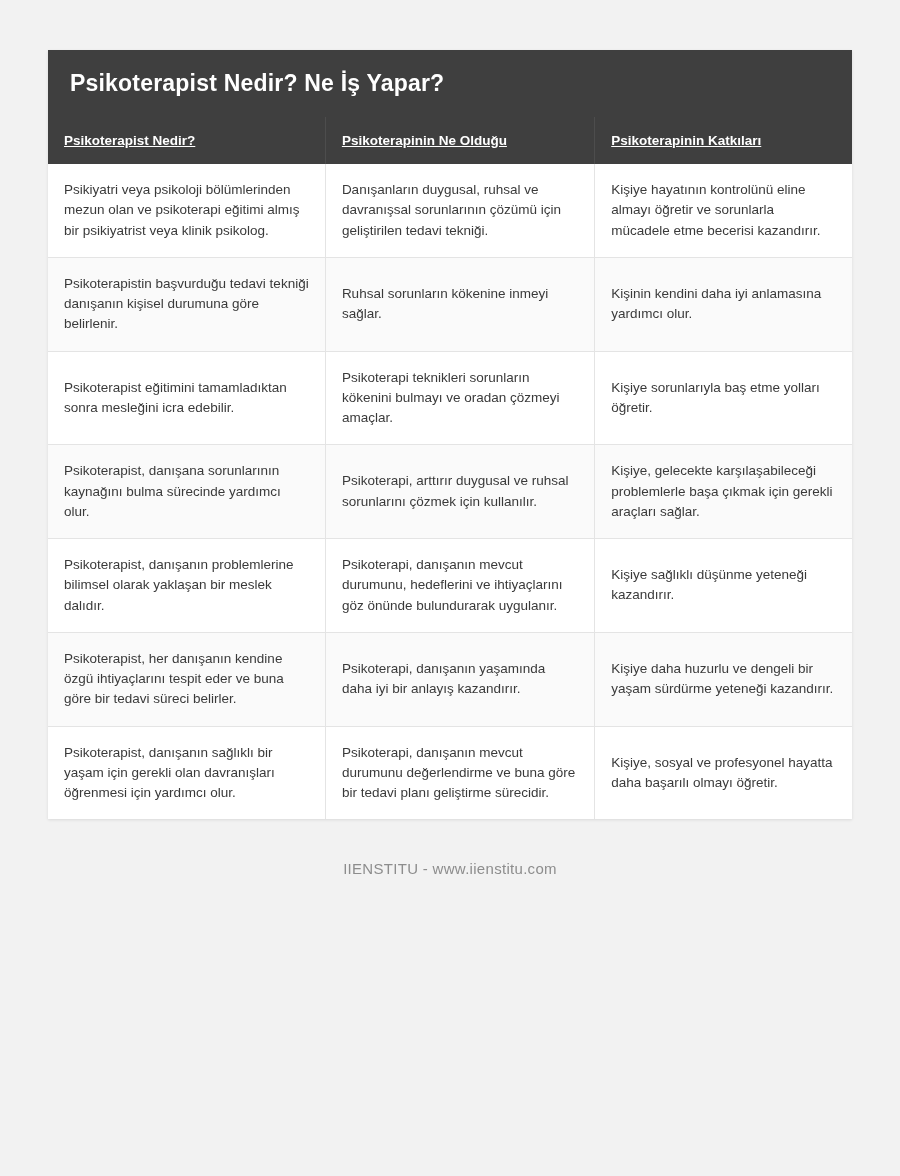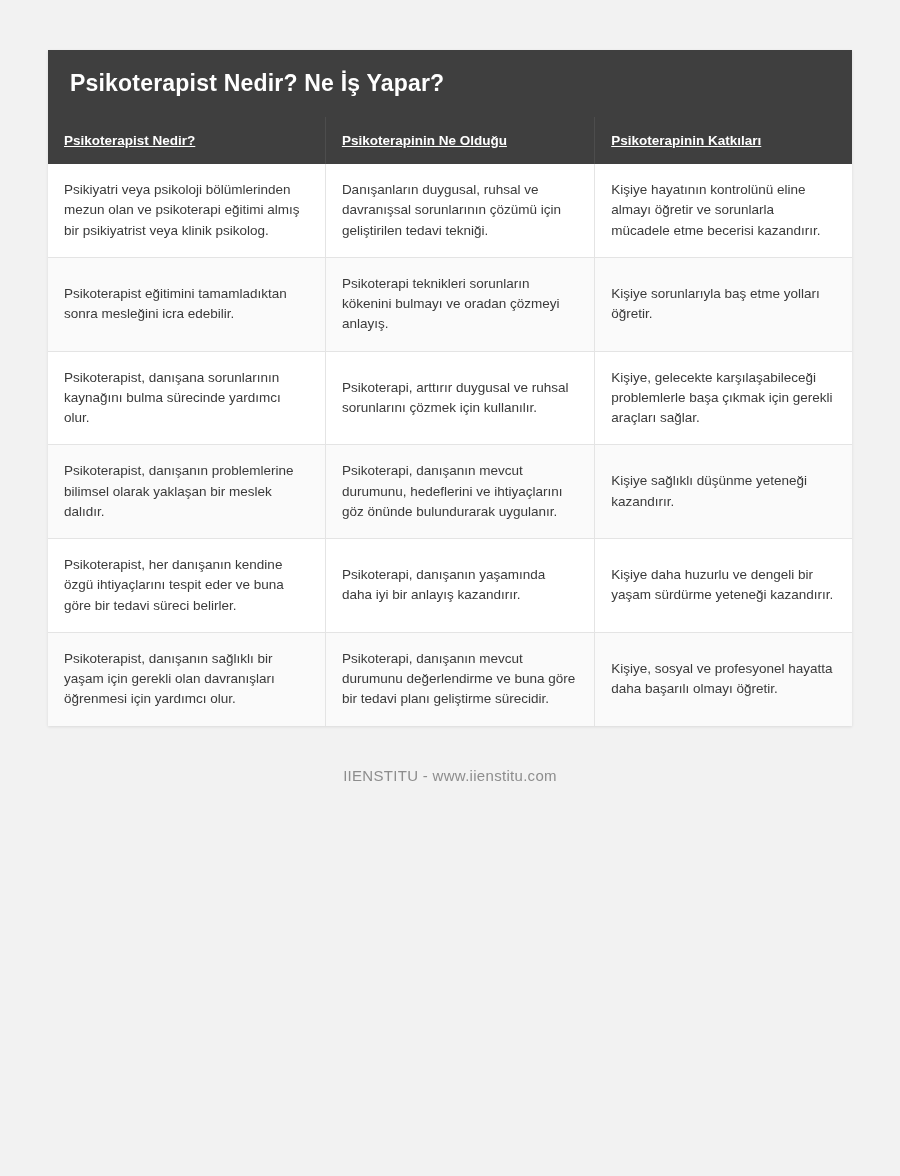--- a/index.html
+++ b/index.html
@@ -95,22 +95,27 @@
           <th>Psikoterapinin Katkıları</th>
         </tr>
       </thead>
       <tbody>
         <tr>
           <td>Psikiyatri veya psikoloji bölümlerinden mezun olan ve psikoterapi eğitimi almış bir psikiyatrist veya klinik psikolog.</td>
           <td>Danışanların duygusal, ruhsal ve davranışsal sorunlarının çözümü için geliştirilen tedavi tekniği.</td>
           <td>Kişiye hayatının kontrolünü eline almayı öğretir ve sorunlarla mücadele etme becerisi kazandırır.</td>
         </tr>
         <tr>
+          <td>Psikoterapistin başvurduğu tedavi tekniği danışanın kişisel durumuna göre belirlenir.</td>
+          <td>Ruhsal sorunların kökenine inmeyi sağlar.</td>
+          <td>Kişinin kendini daha iyi anlamasına yardımcı olur.</td>
+        </tr>
+        <tr>
           <td>Psikoterapist eğitimini tamamladıktan sonra mesleğini icra edebilir.</td>
-          <td>Psikoterapi teknikleri sorunların kökenini bulmayı ve oradan çözmeyi anlayış.</td>
+          <td>Psikoterapi teknikleri sorunların kökenini bulmayı ve oradan çözmeyi amaçlar.</td>
           <td>Kişiye sorunlarıyla baş etme yolları öğretir.</td>
         </tr>
         <tr>
           <td>Psikoterapist, danışana sorunlarının kaynağını bulma sürecinde yardımcı olur.</td>
           <td>Psikoterapi, arttırır duygusal ve ruhsal sorunlarını çözmek için kullanılır.</td>
           <td>Kişiye, gelecekte karşılaşabileceği problemlerle başa çıkmak için gerekli araçları sağlar.</td>
         </tr>
         <tr>
           <td>Psikoterapist, danışanın problemlerine bilimsel olarak yaklaşan bir meslek dalıdır.</td>
           <td>Psikoterapi, danışanın mevcut durumunu, hedeflerini ve ihtiyaçlarını göz önünde bulundurarak uygulanır.</td>

